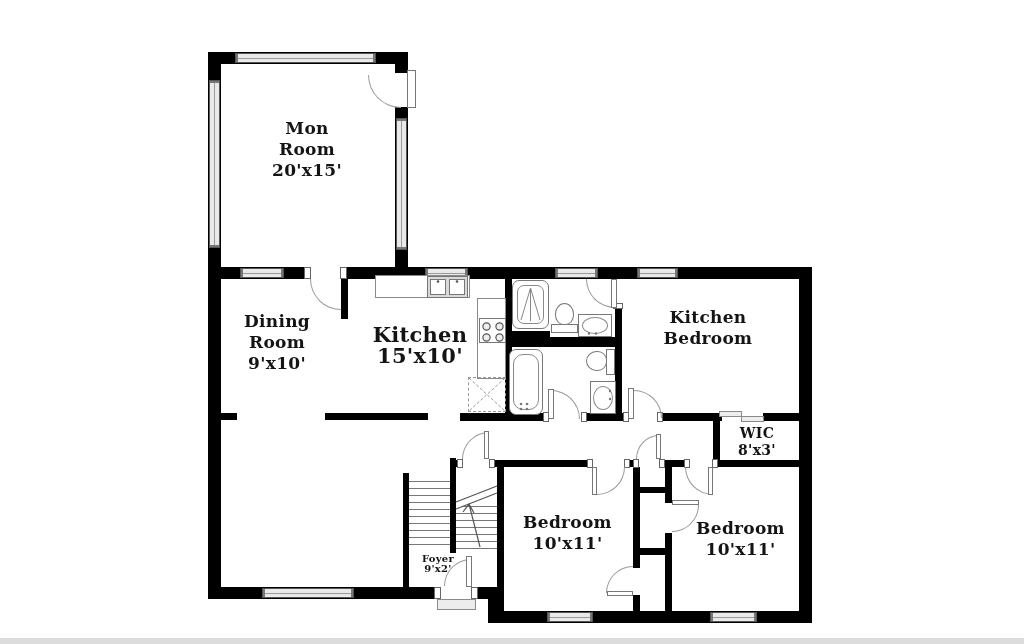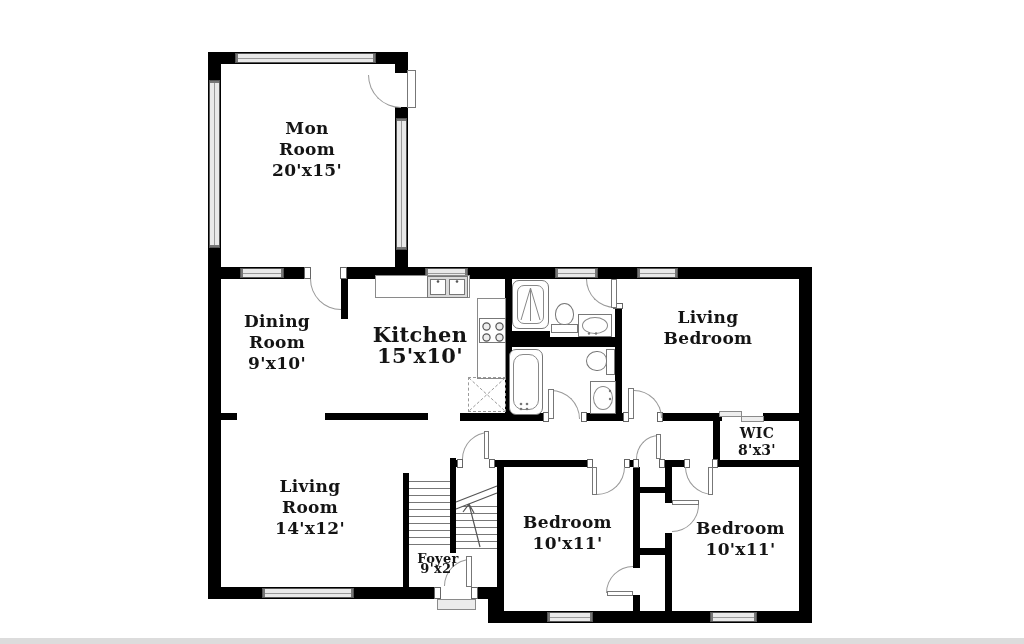--- a/index.html
+++ b/index.html
@@ -196,31 +196,27 @@
   </div>
   <div class="room-label" style="left:217px;top:311px;width:120px;font-size:17px;line-height:21px">
     <span class="rname" style="width:72px">Dining Room</span>
     <span class="rdims">9'x10'</span>
   </div>
   <div class="room-label" style="left:360px;top:324px;width:120px;font-size:21px;line-height:21px">
     <span class="rname" style="width:110px">Kitchen</span>
     <span class="rdims">15'x10'</span>
   </div>
   <div class="room-label" style="left:633px;top:307px;width:150px;font-size:17px;line-height:21px">
-    <span class="rname" style="width:94px">Living Bedroom</span>
+    <span class="rname" style="width:94px">Kitchen Bedroom</span>
   </div>
   <div class="room-label" style="left:715px;top:425px;width:84px;font-size:14px;line-height:17px">
     <span class="rname" style="width:80px">WIC</span>
     <span class="rdims">8'x3'</span>
   </div>
-  <div class="room-label" style="left:250px;top:476px;width:120px;font-size:17px;line-height:21px">
-    <span class="rname" style="width:66px">Living Room</span>
-    <span class="rdims">14'x12'</span>
-  </div>
-  <div class="room-label" style="left:410px;top:554px;width:56px;font-size:13px;line-height:10px">
+  <div class="room-label" style="left:410px;top:554px;width:56px;font-size:10px;line-height:10px">
     <span class="rname" style="width:54px">Foyer</span>
     <span class="rdims">9'x2'</span>
   </div>
   <div class="room-label" style="left:505px;top:512px;width:125px;font-size:17px;line-height:21px">
     <span class="rname" style="width:115px">Bedroom</span>
     <span class="rdims">10'x11'</span>
   </div>
   <div class="room-label" style="left:678px;top:518px;width:125px;font-size:17px;line-height:21px">
     <span class="rname" style="width:115px">Bedroom</span>
     <span class="rdims">10'x11'</span>

